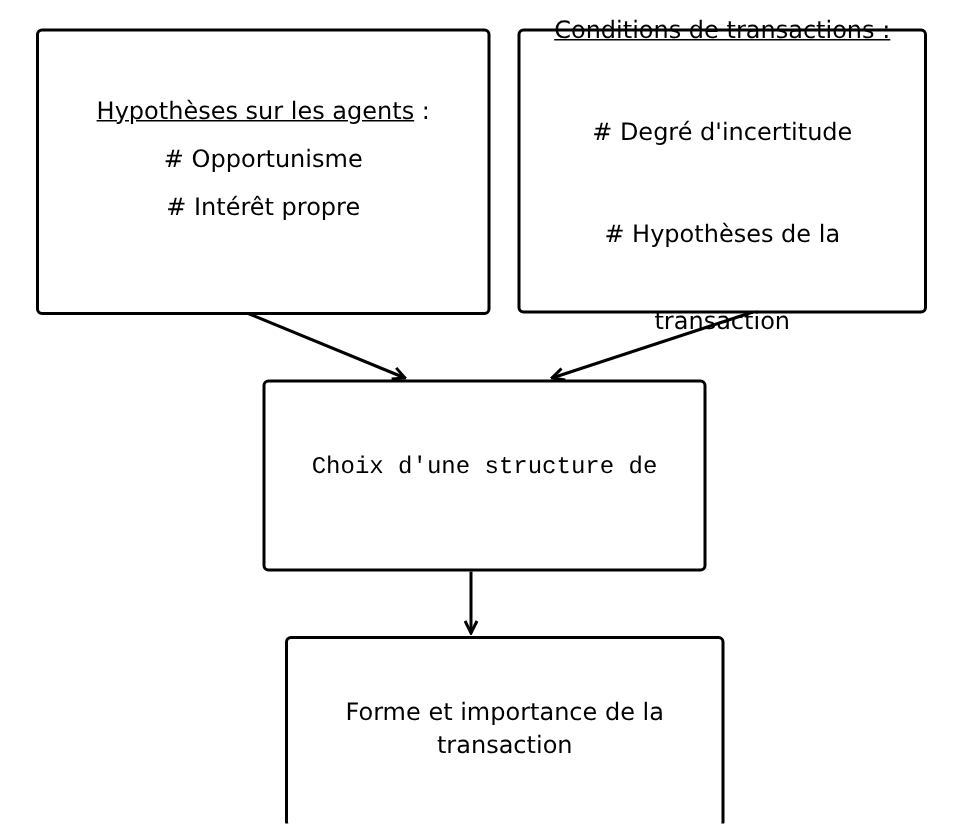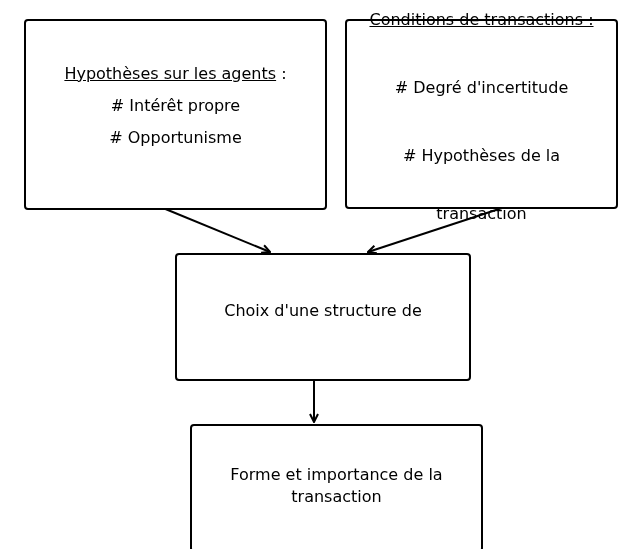--- a/index.html
+++ b/index.html
@@ -22,31 +22,31 @@
       <path d="M1,1 L9,5 L1,9" fill="none" stroke="#000" stroke-width="2"></path>
     </marker>
   </defs>
   <line x1="163" y1="208" x2="270" y2="252" stroke="#000" stroke-width="2" marker-end="url(#ah)"></line>
   <line x1="502" y1="208" x2="368" y2="252" stroke="#000" stroke-width="2" marker-end="url(#ah)"></line>
   <line x1="314" y1="381" x2="314" y2="422" stroke="#000" stroke-width="2" marker-end="url(#ah)"></line>
 </svg>
 
 <div class="box" style="left:24px; top:19px; width:303px; height:191px; padding-bottom:18px;">
   <div class="line"><span class="title">Hypothèses sur les agents</span><span> :</span></div>
+  <div class="line">#  Opportunisme</div>
   <div class="line"># Intérêt propre</div>
-  <div class="line">#  Opportunisme</div>
 </div>
 
 <div class="box" style="left:345px; top:19px; width:273px; height:190px; padding-bottom:0;gap:36px;">
   <div class="line title">Conditions de transactions :</div>
   <div class="line"># Degré d'incertitude</div>
   <div class="line" style="margin-bottom:0"># Hypothèses de la</div>
   <div class="line tight">transaction</div>
 </div>
 
-<div class="box" style="left:175px; top:253px; width:296px; height:128px; padding-bottom:12px;">
+<div class="box" style="left:175px; top:253px; width:296px; height:128px; padding-bottom:12px;font-family:Liberation Mono, monospace;">
   <div class="line tight">Choix d'une structure de</div>
 </div>
 
 <div class="box" style="left:190px; top:424px; width:293px; height:128px; padding-bottom:4px;">
   <div class="line tight">Forme et importance de la</div>
   <div class="line tight">transaction</div>
 </div>
 
 </body></html>

